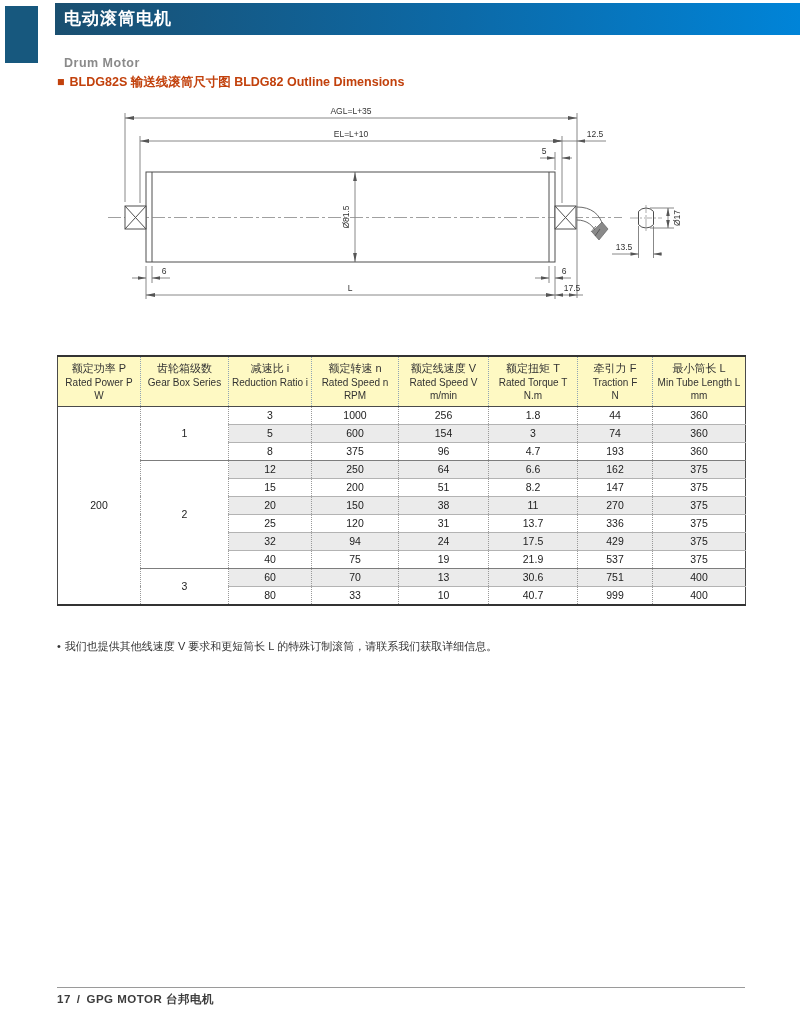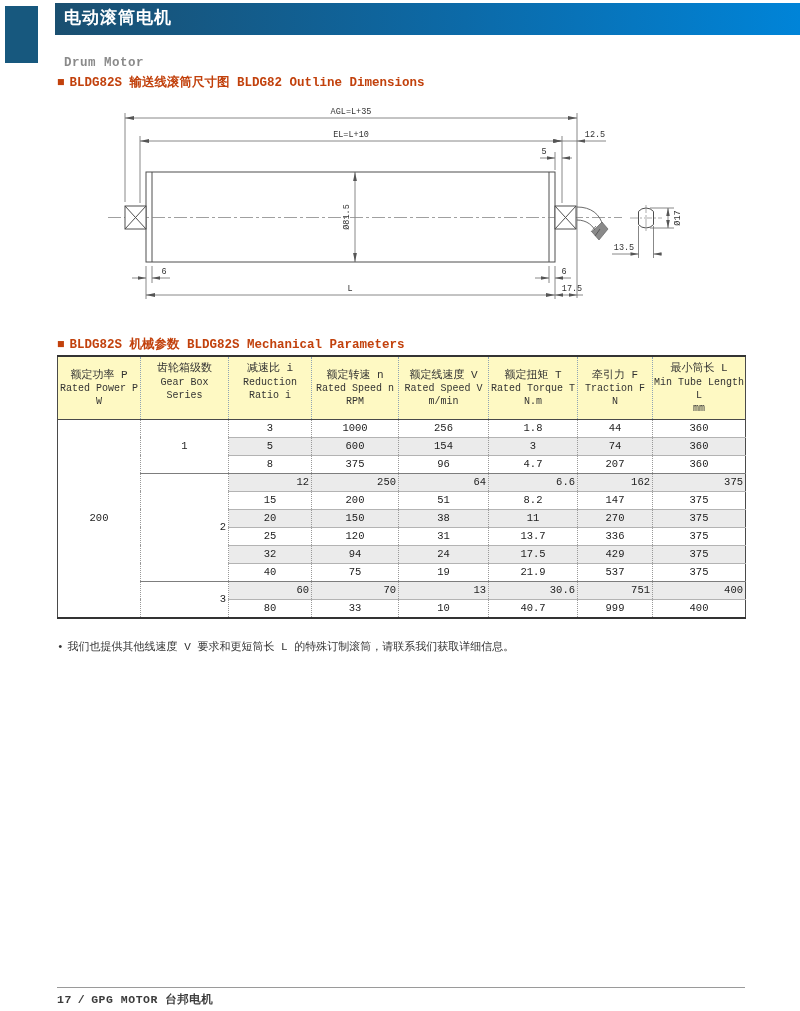--- a/index.html
+++ b/index.html
@@ -1,18 +1,18 @@
 <!DOCTYPE html>
 <html><head>
 <meta charset="utf-8">
 <style>
   html,body { margin:0; padding:0; background:#fff; }
   .page {
     position:relative; width:800px; height:1011px; background:#ffffff;
-    font-family:Liberation Mono, monospace; overflow:hidden;
+    font-family:Liberation Sans, sans-serif; overflow:hidden;
   }
   
   .accent-square { position:absolute; left:5px; top:6px; width:33px; height:57px; background:#17587e; }
   .banner {
     position:absolute; left:55px; top:3px; width:745px; height:32px;
     background:linear-gradient(90deg,#1a4f70 0%,#0c6aa8 55%,#0084d8 100%);
     color:#fff; font-size:17px; font-weight:bold; line-height:32px;
     padding-left:9px; box-sizing:border-box; letter-spacing:1px;
   }
   .subtitle { position:absolute; left:64px; top:56px; font-size:12.5px; font-weight:bold; color:#8a8a8a; letter-spacing:0.5px; }
@@ -36,21 +36,21 @@
   }
   .h-cn { font-size:11px; line-height:1.35; }
   .h-en { font-size:10px; line-height:1.3; }
   .h-unit { font-size:10px; line-height:1.3; min-height:13px; }
   .param-table td {
     font-size:10.5px; color:#222; height:17px; padding:0 2px;
     border-left:1px dotted #999; border-top:1px solid #b3b3b3; background:#fff;
   }
   .param-table tr.alt td { background:#ebebeb; }
   .param-table td.merge-cell { background:#fff !important; }
-  .param-table tr.group-start td { border-top:1px solid #7d7d7d;text-align:right; }
+  .param-table tr.group-start td { border-top:1px solid #7d7d7d; }
   
   .footnote { position:absolute; left:57px; top:639px; font-size:11px; color:#333; }
   .footnote .bullet { margin-right:4px; }
   
   .footer-line { position:absolute; left:57px; top:987px; width:688px; border-top:1px solid #9a9a9a; }
   .footer-text { position:absolute; left:57px; top:992px; font-size:11.5px; font-weight:bold; color:#3c3c3c; letter-spacing:0.5px; }
   .footer-text span { margin-right:6px;text-align:center; }
 </style>
 </head>
 <body>
@@ -177,23 +177,20 @@
       <text transform="translate(349,217) rotate(-90)" text-anchor="middle">Ø81.5</text>
       <text x="164" y="274" text-anchor="middle">6</text>
       <text x="564" y="274" text-anchor="middle">6</text>
       <text x="350" y="291" text-anchor="middle">L</text>
       <text x="572" y="291" text-anchor="middle">17.5</text>
       <text transform="translate(680,218) rotate(-90)" text-anchor="middle">Ø17</text>
       <text x="624" y="250" text-anchor="middle">13.5</text>
     </g>
   </svg>
 
-  <div class="section-title" id="section2">
-    <span class="marker">■</span><span>BLDG82S 机械参数 BLDG82S Mechanical Parameters</span>
-  </div>
 
   <table class="param-table">
     <colgroup>
       <col style="width:83px">
         <col style="width:88px">
         <col style="width:83px">
         <col style="width:87px">
       <col style="width:90px">
         <col style="width:89px">
         <col style="width:75px">
@@ -260,21 +257,21 @@
           <td>154</td>
           <td>3</td>
           <td>74</td>
           <td>360</td>
         </tr>
         <tr>
           <td>8</td>
           <td>375</td>
           <td>96</td>
           <td>4.7</td>
-          <td>207</td>
+          <td>193</td>
           <td>360</td>
         </tr>
         <tr class="group-start alt">
           <td rowspan="6" class="merge-cell">2</td>
           <td>12</td>
           <td>250</td>
           <td>64</td>
           <td>6.6</td>
           <td>162</td>
           <td>375</td>

